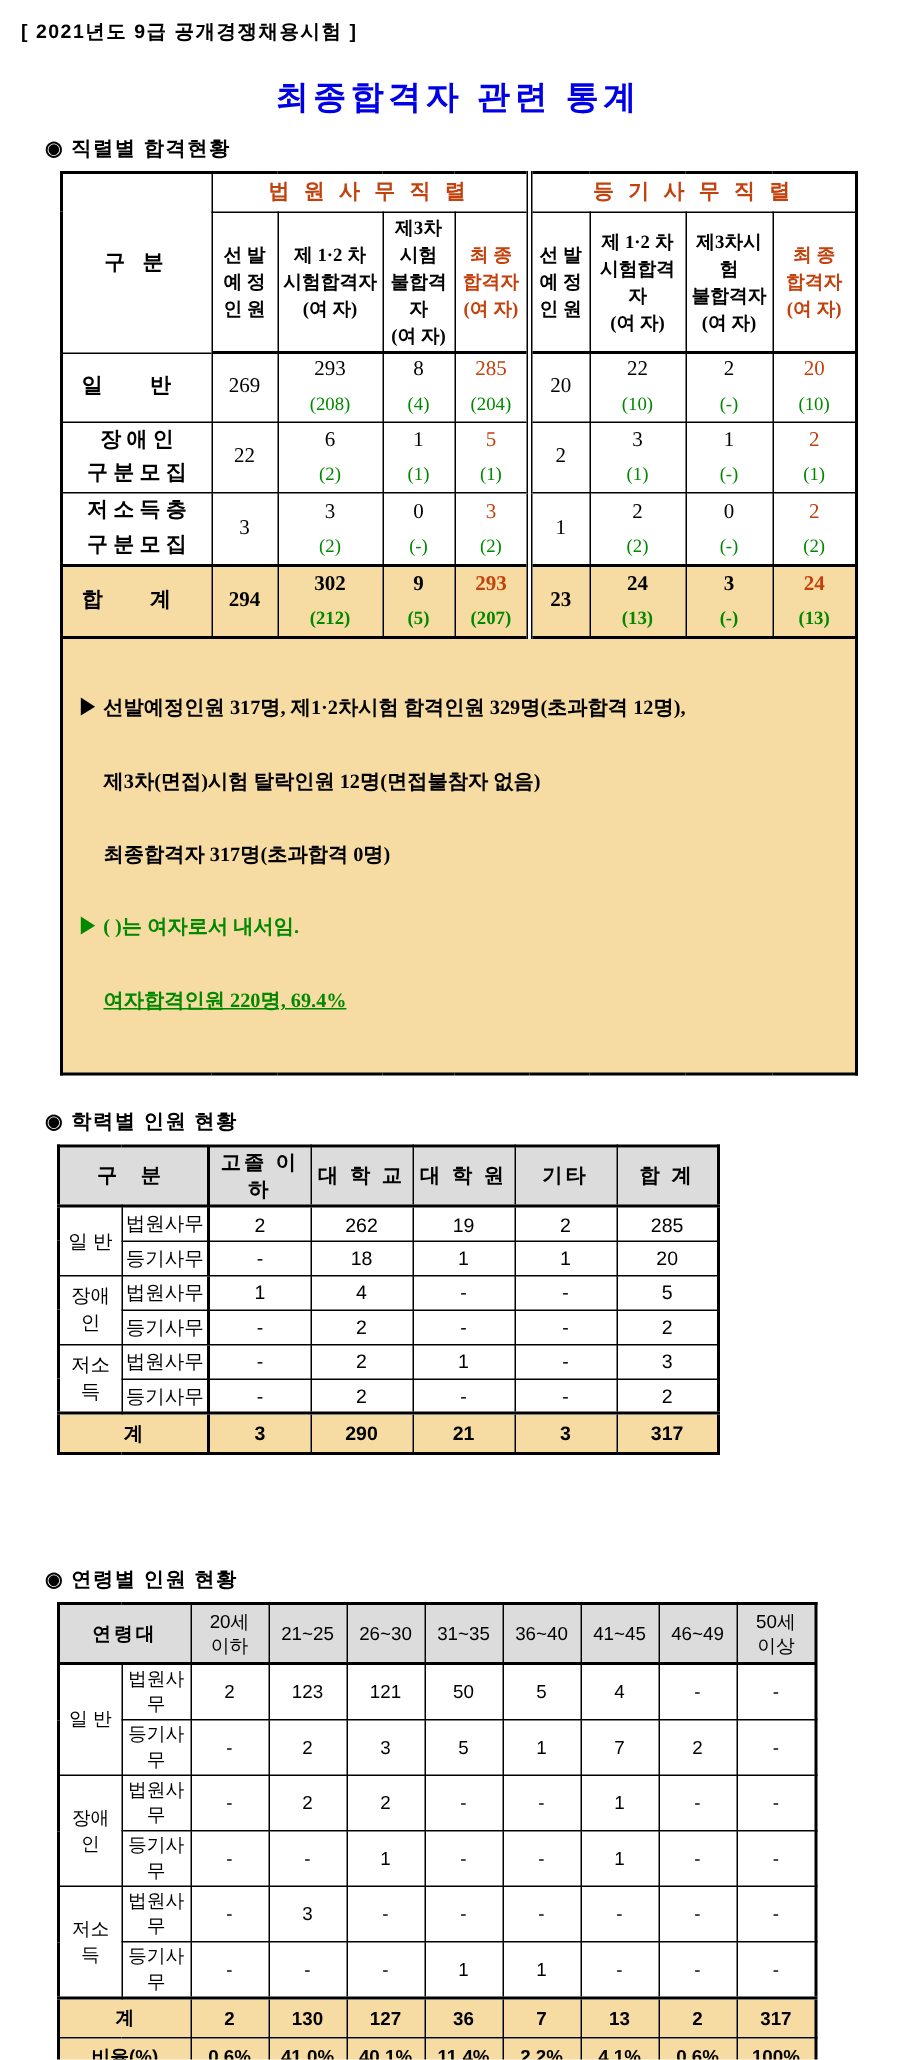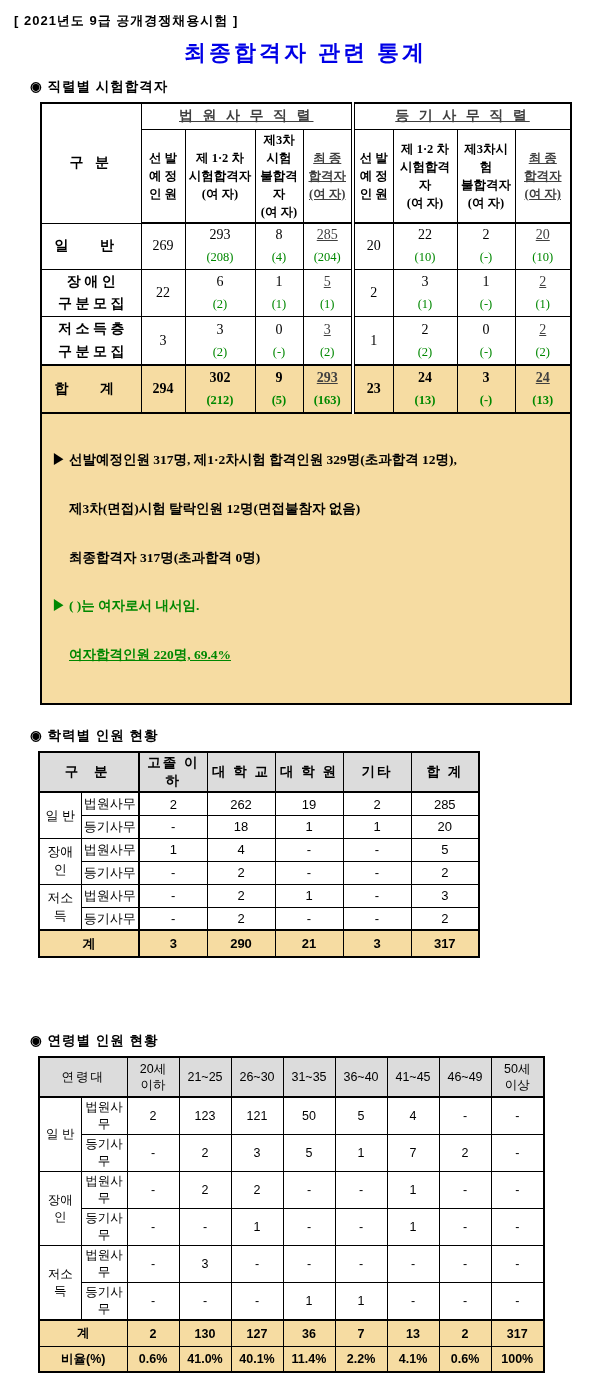--- a/index.html
+++ b/index.html
@@ -1,26 +1,26 @@
 <!DOCTYPE html>
 <html><head>
 <meta charset="utf-8">
 <style>
   *{box-sizing:border-box;}
   html,body{margin:0;padding:0;}
   body{width:611px;height:1373px;background:#ffffff;color:#000;
        font-family:"Liberation Sans",sans-serif;overflow:hidden;}
   .doc-header{font-size:13px;font-weight:bold;letter-spacing:1px;margin:12px 0 0 14px;}
   .page-title{text-align:center;color:#0000E6;font-size:22px;font-weight:800;
-              letter-spacing:3px;margin-top:8px;}
+              letter-spacing:3px;margin-top:20px;}
   .sec{font-size:13.5px;font-weight:bold;letter-spacing:1px;margin:10px 0 6px 30px;}
   table{border-collapse:collapse;table-layout:fixed;}
   td,th{border:1px solid #000;text-align:center;vertical-align:middle;
         padding:1px 2px;white-space:pre-line;overflow:hidden;}
-  .green{color:#008800;} .blue{color:#404040;text-decoration:underline;} .ul{text-decoration:underline;}
+  .green{color:#008800;} .blue{color:#c2410c;} .ul{text-decoration:underline;}
 
   
   .t1{margin-left:40px;width:530px;border:2px solid #000;
       font-family:"Liberation Serif",serif;}
   .t1 .gh th{font-size:14px;letter-spacing:3px;height:26px;}
   .t1 .sh th{height:68px;font-size:12.5px;line-height:1.45;font-weight:bold;
              border-bottom:2px solid #000;}
   .t1 td{font-size:14px;}
   .t1 .lbl{font-size:14px;font-weight:bold;line-height:1.6;}
   .t1 .dr{height:46px;}
@@ -37,33 +37,33 @@
   .t2 th{background:#DCDCDC;height:32px;font-size:13.5px;letter-spacing:2px;
          border-bottom:2px solid #000;}
   .t2 td{height:23px;font-weight:normal;}
   .t2 .side{border-right:2px solid #000;}
   .t2 .tr-tot td{background:#F6DCA2;font-weight:bold;height:27px;border-top:2px solid #000;}
 
   
   .t3{margin-left:38px;width:506px;border:2px solid #000;font-size:12.5px;}
   .t3 th{background:#DCDCDC;height:40px;font-weight:normal;line-height:1.3;
          border-bottom:2px solid #000;}
-  .t3 th.corner{font-weight:normal;letter-spacing:2px;}
+  .t3 th.corner{font-weight:bold;letter-spacing:2px;}
   .t3 td{height:26px;}
   .t3 .tr-tot td,.t3 .tr-ratio td{background:#F6DCA2;font-weight:bold;height:26px;}
   .t3 .tr-tot td{border-top:2px solid #000;}
   .gap-lg{height:64px;} .gap-md{height:12px;}
 </style>
 </head>
 <body>
 
 <div class="doc-header">[ 2021년도 9급 공개경쟁채용시험 ]</div>
 <div class="page-title">최종합격자 관련 통계</div>
 
-<div class="sec">◉ 직렬별 시험합격자</div>
+<div class="sec">◉ 직렬별 합격현황</div>
 
 <table class="t1">
   <colgroup>
       <col style="width:100px">
       <col style="width:44px">
       <col style="width:70px">
       <col style="width:48px">
       <col style="width:50px">
       <col style="width:40px">
       <col style="width:64px">
@@ -135,21 +135,21 @@
     <td class="dbl">1</td>
     <td><div class="m">2</div><div class="p">(2)</div></td>
     <td><div class="m">0</div><div class="p">(-)</div></td>
     <td><div class="m blue">2</div><div class="p">(2)</div></td>
   </tr>
   <tr class="tr-tot">
     <td class="lbl" style="letter-spacing:14px;">합   계</td>
     <td>294</td>
     <td><div class="m">302</div><div class="p">(212)</div></td>
     <td><div class="m">9</div><div class="p">(5)</div></td>
-    <td><div class="m blue">293</div><div class="p">(163)</div></td>
+    <td><div class="m blue">293</div><div class="p">(207)</div></td>
     <td class="dbl">23</td>
     <td><div class="m">24</div><div class="p">(13)</div></td>
     <td><div class="m">3</div><div class="p">(-)</div></td>
     <td><div class="m blue">24</div><div class="p">(13)</div></td>
   </tr>
   <tr>
     <td colspan="9" class="notes">
       <div>▶ 선발예정인원 317명, 제1·2차시험 합격인원 329명(초과합격 12명),</div>
       <div class="ind">제3차(면접)시험 탈락인원 12명(면접불참자 없음)</div>
       <div class="ind">최종합격자 317명(초과합격 0명)</div>

